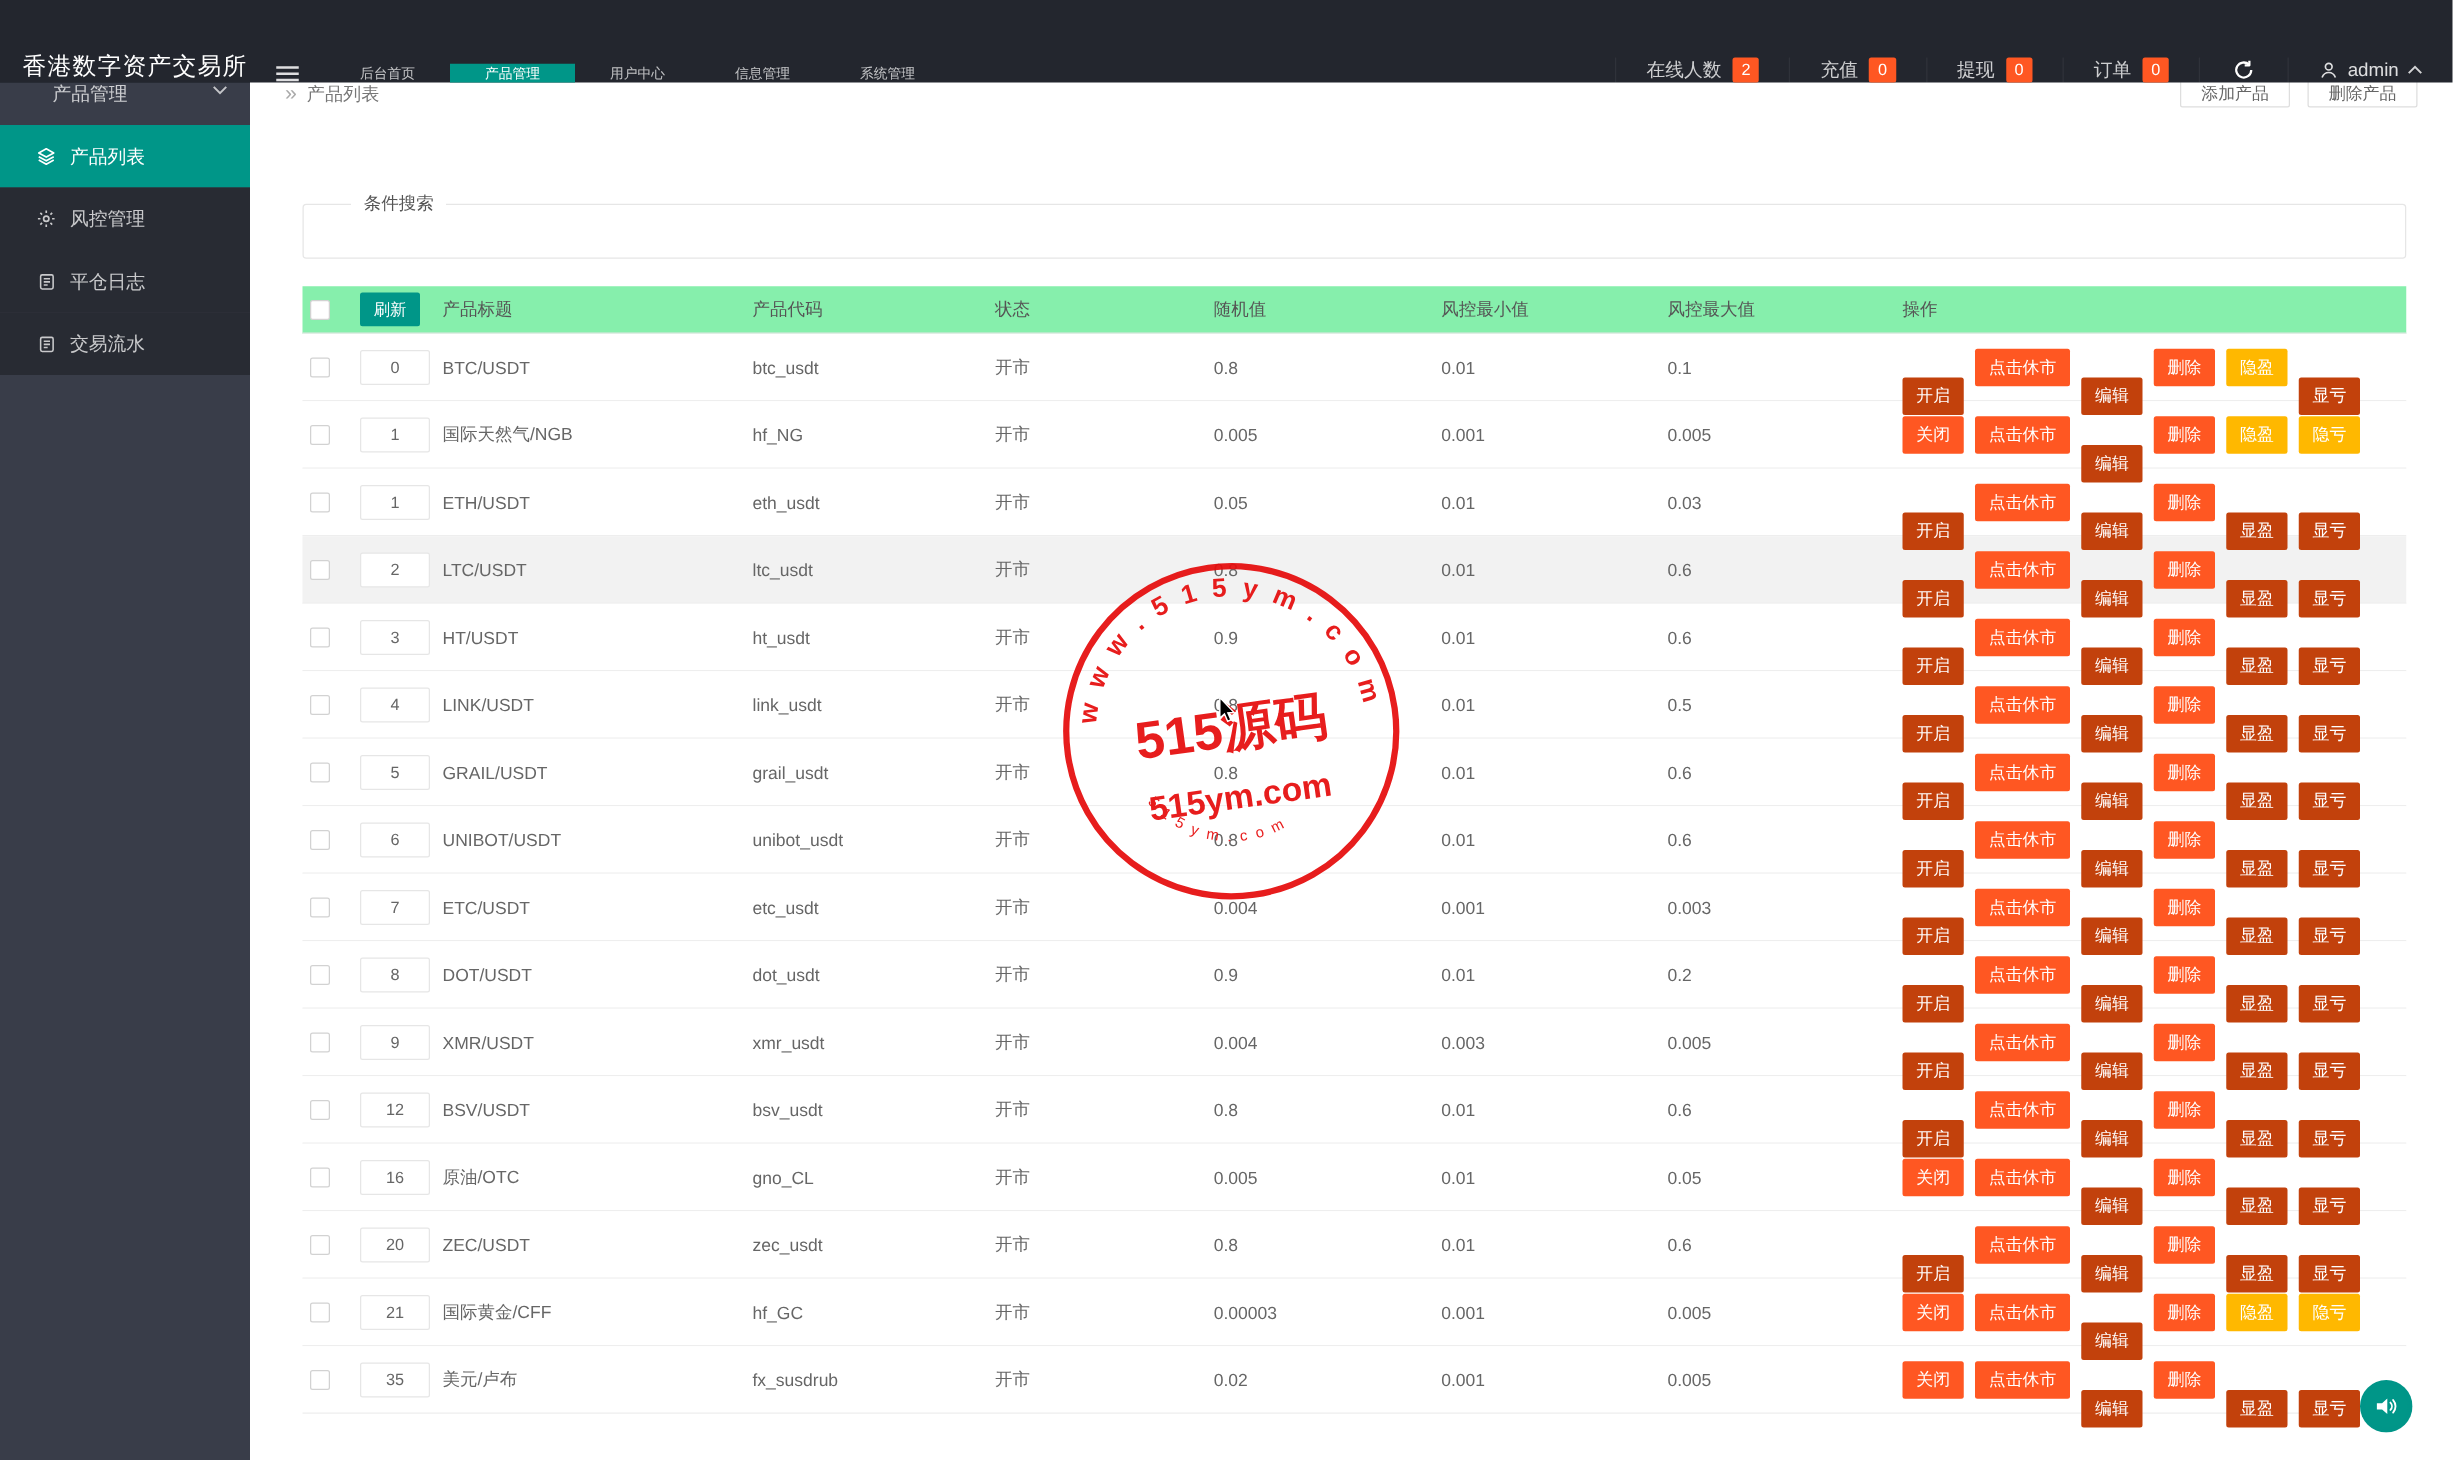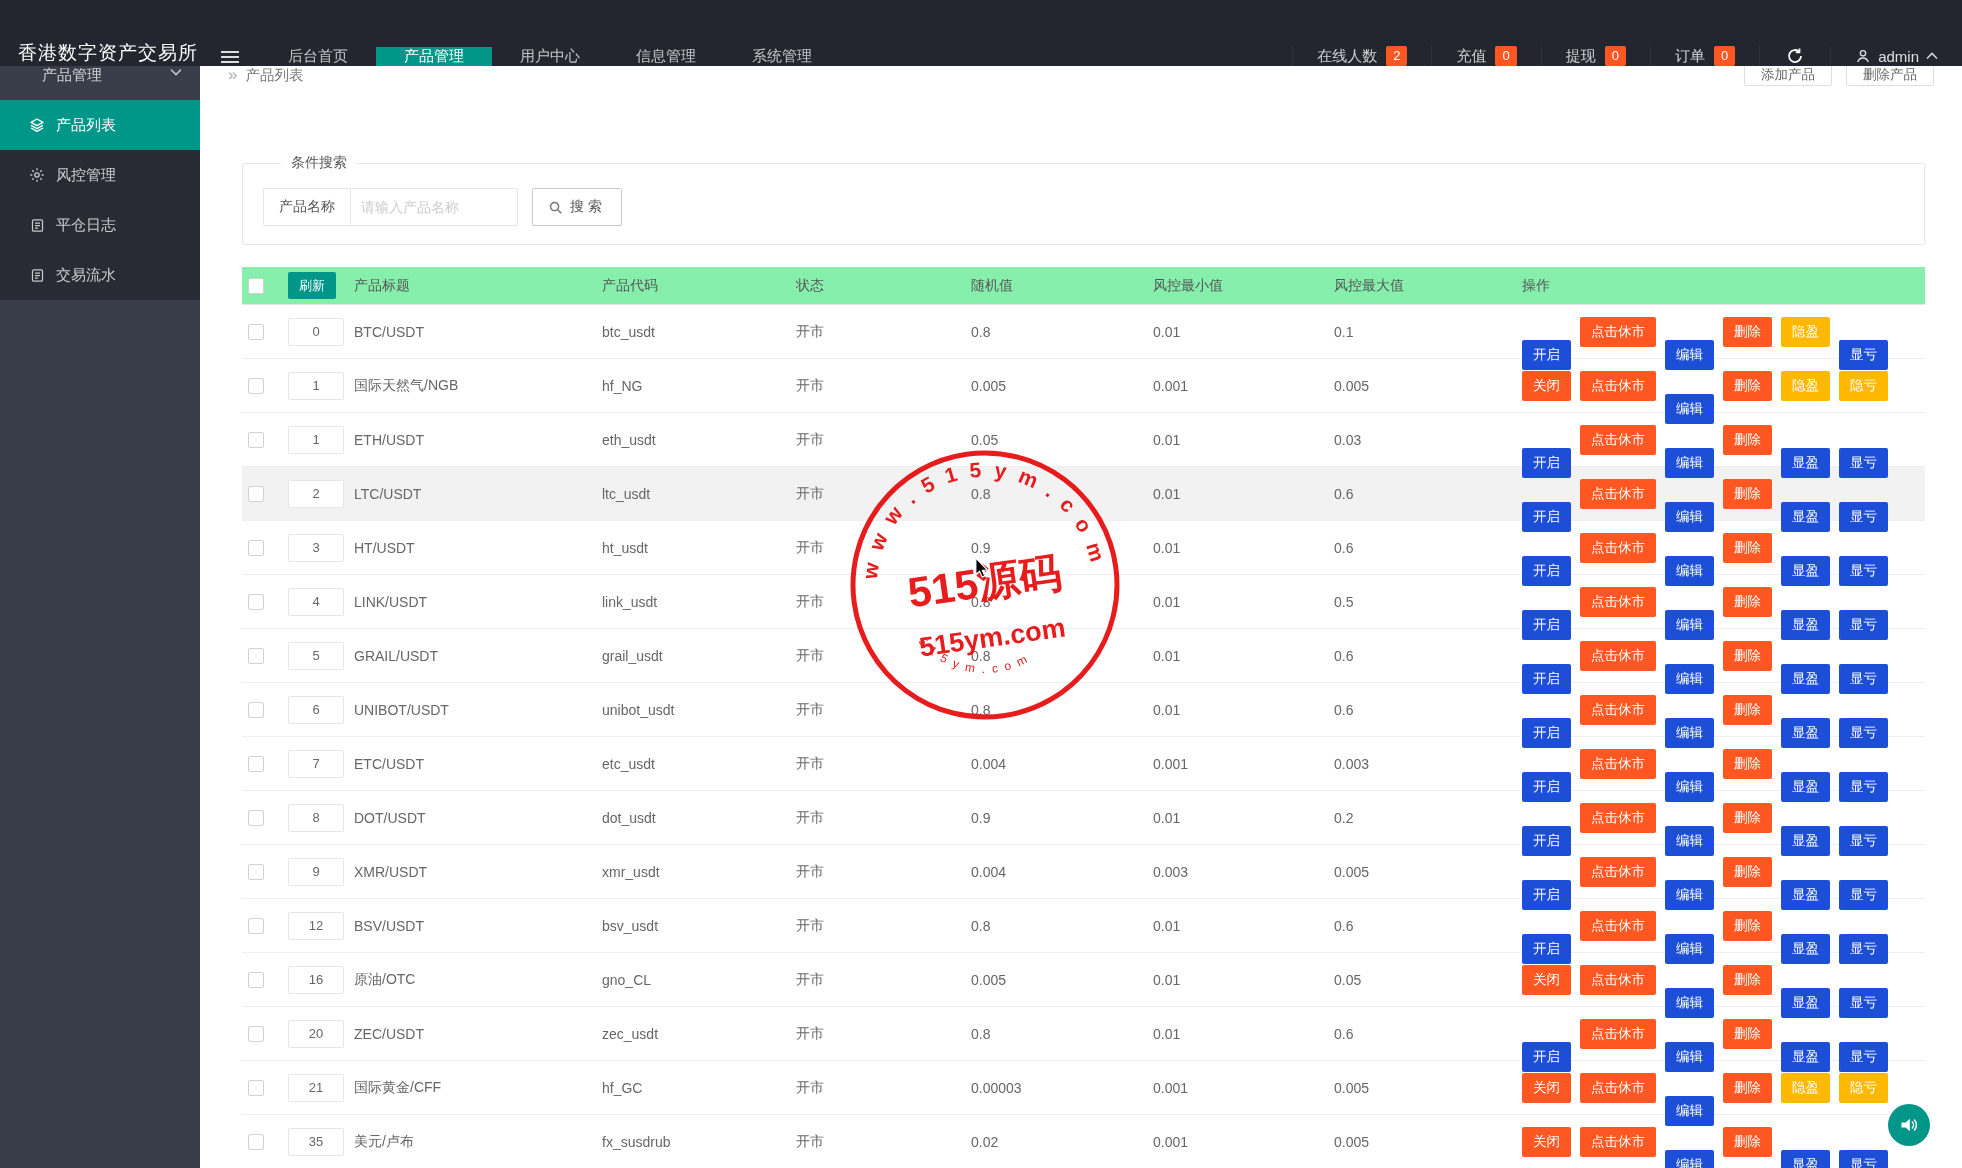--- a/index.html
+++ b/index.html
@@ -9,21 +9,21 @@
   
   .navbar { position:absolute; top:0; left:0; width:1962px; height:66px; background:#23262e;
     display:flex; align-items:flex-end; z-index:30; }
   .brand { width:200px; display:flex; align-items:center; padding-left:18px; color:#fff;
     font-size:19px; letter-spacing:1px; background:#23262e; white-space:nowrap; }
   .nav-left { display:flex; align-items:stretch; }
   .nav-burger { width:60px; display:flex; align-items:center; justify-content:center; cursor:pointer; }
   .burger-bars { width:18px; display:flex; flex-direction:column; gap:3px; }
   .burger-bars i { display:block; height:2px; background:rgba(255,255,255,.85); }
   .nav-item { display:flex; align-items:center; padding:0 28px; color:rgba(255,255,255,.72);
-    font-size:15px; cursor:pointer; }
+    font-size:11px; cursor:pointer; }
   .nav-item.active { background:#009688; color:#fff; }
   .nav-right { margin-left:auto; display:flex; align-items:stretch; }
   .nav-stat { display:flex; align-items:center; padding:0 24px; color:rgba(255,255,255,.78);
     font-size:15px; border-left:1px solid rgba(255,255,255,.06); cursor:pointer; }
   .badge { margin-left:9px; background:#ff5722; color:#fff; font-size:13px; line-height:20px;
     padding:0 7px; border-radius:2px; }
   .nav-icon-btn { display:flex; align-items:center; padding:0 26px;
     border-left:1px solid rgba(255,255,255,.06); cursor:pointer; }
   .nav-user { display:flex; align-items:center; gap:7px; padding:0 24px;
     border-left:1px solid rgba(255,255,255,.06); color:rgba(255,255,255,.85); font-size:15px; cursor:pointer; }
@@ -76,21 +76,21 @@
   .td-random { width:182px; }
   .td-min { width:181px; }
   .td-max { width:188px; }
   .td-actions { flex:1; gap:9px; }
   .checkbox { width:16px; height:16px; border:1px solid #d2d2d2; border-radius:2px; background:#fff;
     display:inline-block; cursor:pointer; }
   .id-box { width:56px; height:28px; border:1px solid #e6e6e6; border-radius:2px; display:inline-flex;
     align-items:center; justify-content:center; font-size:13px; color:#666; background:#fff; }
   .btn { height:30px; padding:0 11px; border:none; border-radius:2px; color:#fff; font-size:13.5px;
     cursor:pointer; font-family:inherit; white-space:nowrap; }
-  .btn-teal { background:#1d4ed8;margin-top:46px; }
+  .btn-teal { background:#c2410c;margin-top:46px; }
   .btn-red { background:#ff5722; }
   .btn-amber { background:#ffb800; }
   .refresh-btn { height:27px; padding:0 11px; background:#009688; color:#fff; border:none; border-radius:2px;
     font-size:13px; cursor:pointer; font-family:inherit; }
 
   
   .stamp { position:absolute; left:845px; top:445px; width:280px; height:280px; opacity:.93;
     transform:rotate(-8deg); pointer-events:none; z-index:40; }
 
   
@@ -210,31 +210,20 @@
     <span class="crumb-title">产品列表</span>
     <div class="page-actions">
       <button class="btn-plain">添加产品</button>
       <button class="btn-plain">删除产品</button>
     </div>
   </div>
 
   <div class="content">
     <fieldset class="search-box">
       <legend>条件搜索</legend>
-      <div class="search-row">
-        <span class="field-label">产品名称</span>
-        <input class="field-input" type="text" placeholder="请输入产品名称" style="">
-        <button class="search-btn">
-          <svg width="15" height="15" viewBox="0 0 24 24" fill="none" stroke="#777" stroke-width="2.4">
-            <circle cx="10.5" cy="10.5" r="6.5"></circle>
-              <path d="M15.5 15.5 21 21"></path>
-          </svg>
-          <span>搜索</span>
-        </button>
-      </div>
     </fieldset>
 
     <div class="table">
       <div class="tr thead">
         <div class="td td-check">
             <span class="checkbox"></span>
           </div>
         <div class="td td-id">
             <button class="refresh-btn">刷新</button>
           </div>

